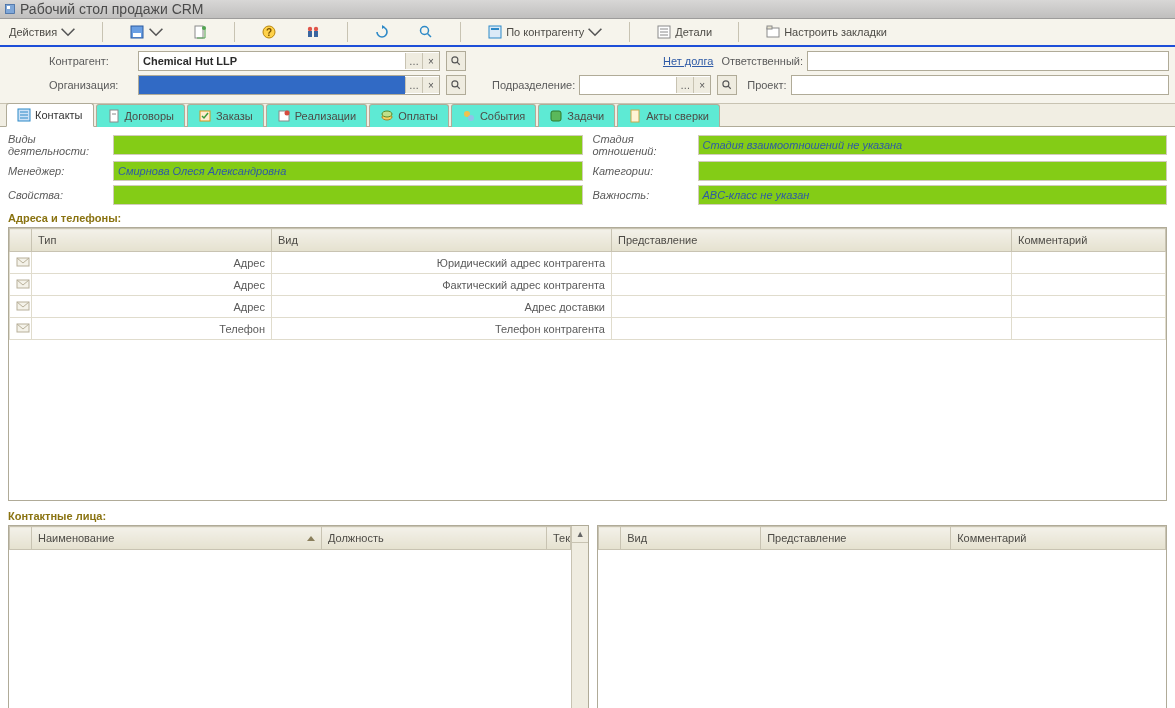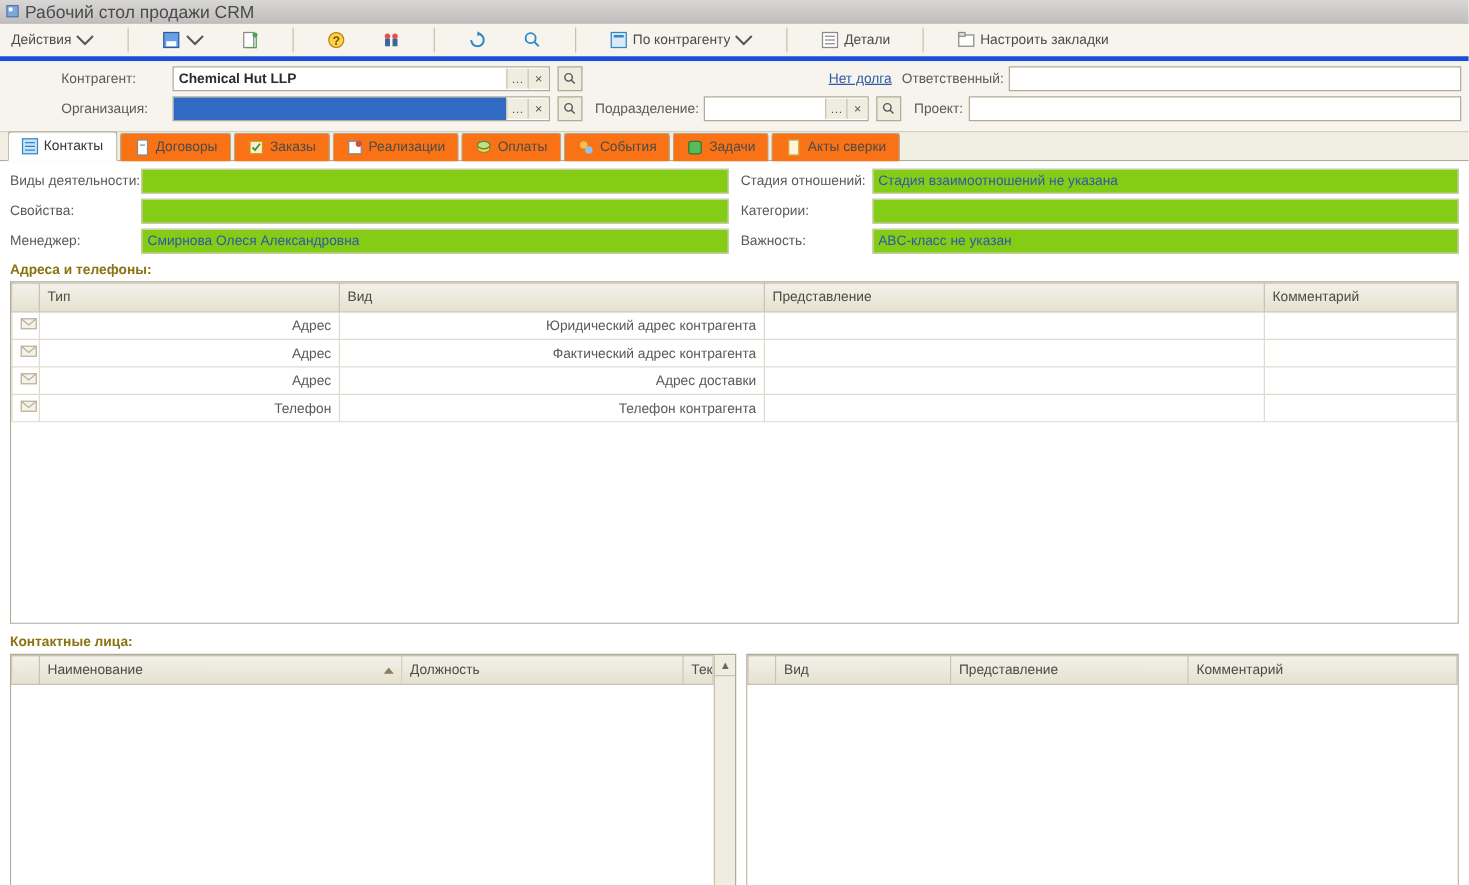--- a/index.html
+++ b/index.html
@@ -22,21 +22,21 @@
     margin-right: 4px;
     display:inline-flex;align-items:center;justify-content:center;
   }
   .titlebar .ttext {
     font-weight: normal;
     color: #4a4a4a;
     font-size: 14px;
   }
   .toolbar {
     background: #f6f4ec;
-    border-bottom: 4px solid #1d4ed8;
+    border-bottom: 2px solid #1d4ed8;
     height: 26px;
     display: flex; align-items: center;
     padding: 0 4px;
     gap: 18px;
   }
   .tbtn {
     display: flex; align-items: center;
     gap: 3px;
     padding: 2px 4px;
     border: 1px solid transparent;
@@ -107,42 +107,42 @@
     border-bottom:1px solid #b0ab98;
     height:22px;
     padding-left:6px;
     gap:2px;
   }
   .tab {
     display:flex;align-items:center;gap:4px;
     padding: 3px 10px;
     border:1px solid #b0ab98;
     border-bottom:none;
-    background:#f97316;
+    background:#5eead4;
     border-radius:3px 3px 0 0;
     cursor:pointer;
     height:16px;position:relative;top:1px;
     color:#4d4b46;
   }
   .tab.active {
     background:#fff;
     border-bottom:1px solid #fff;
     font-weight:normal;
     color:#333;
   }
   .tab .ticon { width:14px;height:14px;display:flex;align-items:center;justify-content:center;}
 
   .info-grid {
     display:flex;
     padding:6px 8px 4px 8px;
     gap:10px;
     background:#fff;
   }
   .info-col { flex:1; display:flex;flex-direction:column;gap:4px;}
-  .info-row { display:flex; align-items:center;}
+  .info-row { display:flex; align-items:center;font-style:italic;}
   .info-row .ilabel { width:105px; color:#5a5a5a;}
   .info-row .ibox {
     flex:1; border:1px solid #d1ccba; background:#84cc16;
     height:18px; line-height:18px; padding:0 4px;
     color:#2e5aa6;
   }
   .info-row .ibox.plain { color:#444; }
 
   .section-h {
     color:#8a7311;
@@ -335,21 +335,21 @@
       <span class="val"> </span>
       <span class="mini-btn">…</span>
       <span class="mini-btn">×</span>
     </div>
     <span class="sq-btn">
       <svg width="12" height="12" viewBox="0 0 16 16">
           <circle cx="6.5" cy="6.5" r="4" fill="none" stroke="#555" stroke-width="1.5"></circle>
           <line x1="9.5" y1="9.5" x2="13" y2="13" stroke="#555" stroke-width="1.5"></line>
         </svg>
     </span>
-    <span class="flabel" style="width:auto;margin-left:6px">Подразделение:</span>
+    <span class="flabel" style="width:auto;margin-left:22px">Подразделение:</span>
     <div class="input-combo" style="width:130px">
       <span class="val"></span>
       <span class="mini-btn">…</span>
       <span class="mini-btn">×</span>
     </div>
     <span class="sq-btn">
       <svg width="12" height="12" viewBox="0 0 16 16">
           <circle cx="6.5" cy="6.5" r="4" fill="none" stroke="#555" stroke-width="1.5"></circle>
           <line x1="9.5" y1="9.5" x2="13" y2="13" stroke="#555" stroke-width="1.5"></line>
         </svg>
@@ -436,26 +436,26 @@
   </div>
 </div>
 
 <div class="info-grid">
   <div class="info-col">
     <div class="info-row">
       <span class="ilabel">Виды деятельности:</span>
       <div class="ibox plain"></div>
     </div>
     <div class="info-row">
+      <span class="ilabel">Менеджер:</span>
+      <div class="ibox">Смирнова Олеся Александровна</div>
+    </div>
+    <div class="info-row">
       <span class="ilabel">Свойства:</span>
       <div class="ibox plain"></div>
-    </div>
-    <div class="info-row">
-      <span class="ilabel">Менеджер:</span>
-      <div class="ibox">Смирнова Олеся Александровна</div>
     </div>
   </div>
   <div class="info-col">
     <div class="info-row">
       <span class="ilabel">Стадия отношений:</span>
       <div class="ibox">Стадия взаимоотношений не указана</div>
     </div>
     <div class="info-row">
       <span class="ilabel">Категории:</span>
       <div class="ibox plain"></div>

